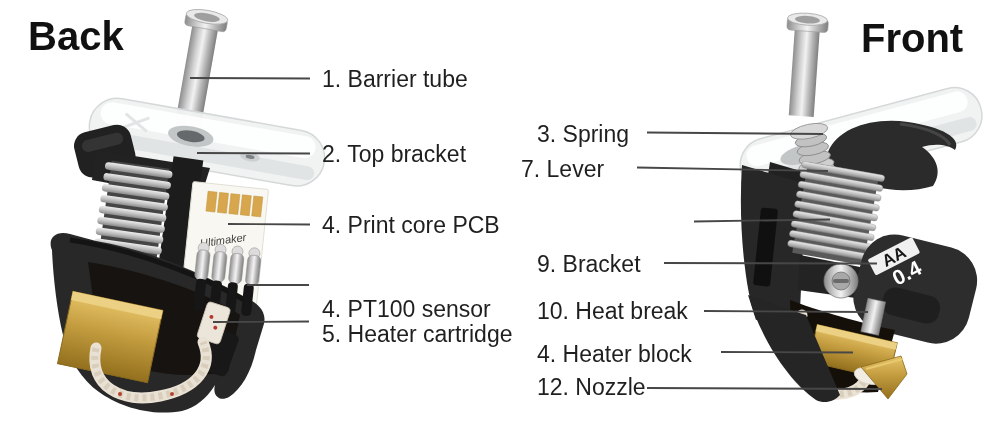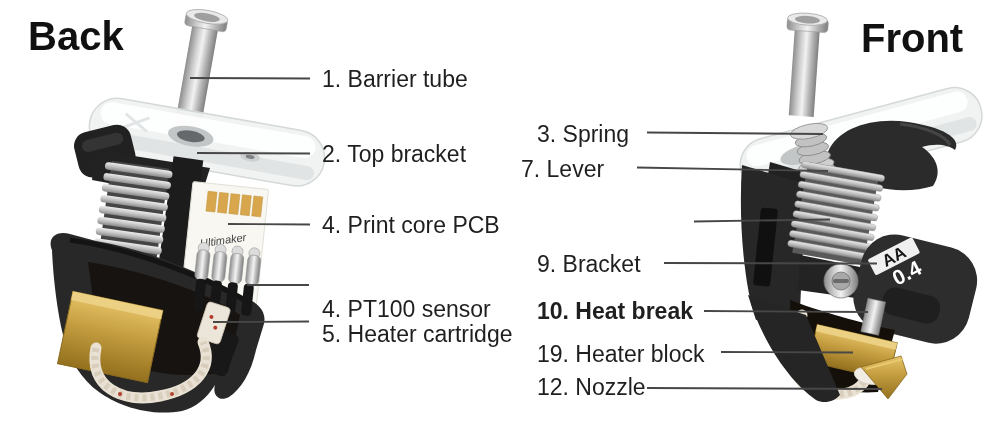--- a/index.html
+++ b/index.html
@@ -250,17 +250,17 @@
 
   <div class="lbl" style="left:322px; top:66px;">1. Barrier tube</div>
   <div class="lbl" style="left:322px; top:141px;">2. Top bracket</div>
   <div class="lbl" style="left:322px; top:212px;">4. Print core PCB</div>
   <div class="lbl" style="left:322px; top:260px;margin-top:36px;">4. PT100 sensor</div>
   <div class="lbl" style="left:322px; top:321px;">5. Heater cartridge</div>
 
   <div class="lbl" style="left:537px; top:121px;">3. Spring</div>
   <div class="lbl" style="left:521px; top:156px;">7. Lever</div>
   <div class="lbl" style="left:537px; top:251px;text-align:right;">9. Bracket</div>
-  <div class="lbl" style="left:537px; top:298px;font-weight:bold;">10. Heat break</div>
-  <div class="lbl" style="left:537px; top:341px;">19. Heater block</div>
+  <div class="lbl" style="left:537px; top:298px;">10. Heat break</div>
+  <div class="lbl" style="left:537px; top:341px;">4. Heater block</div>
   <div class="lbl" style="left:537px; top:374px;">12. Nozzle</div>
 
 </div>
 
 </body></html>

